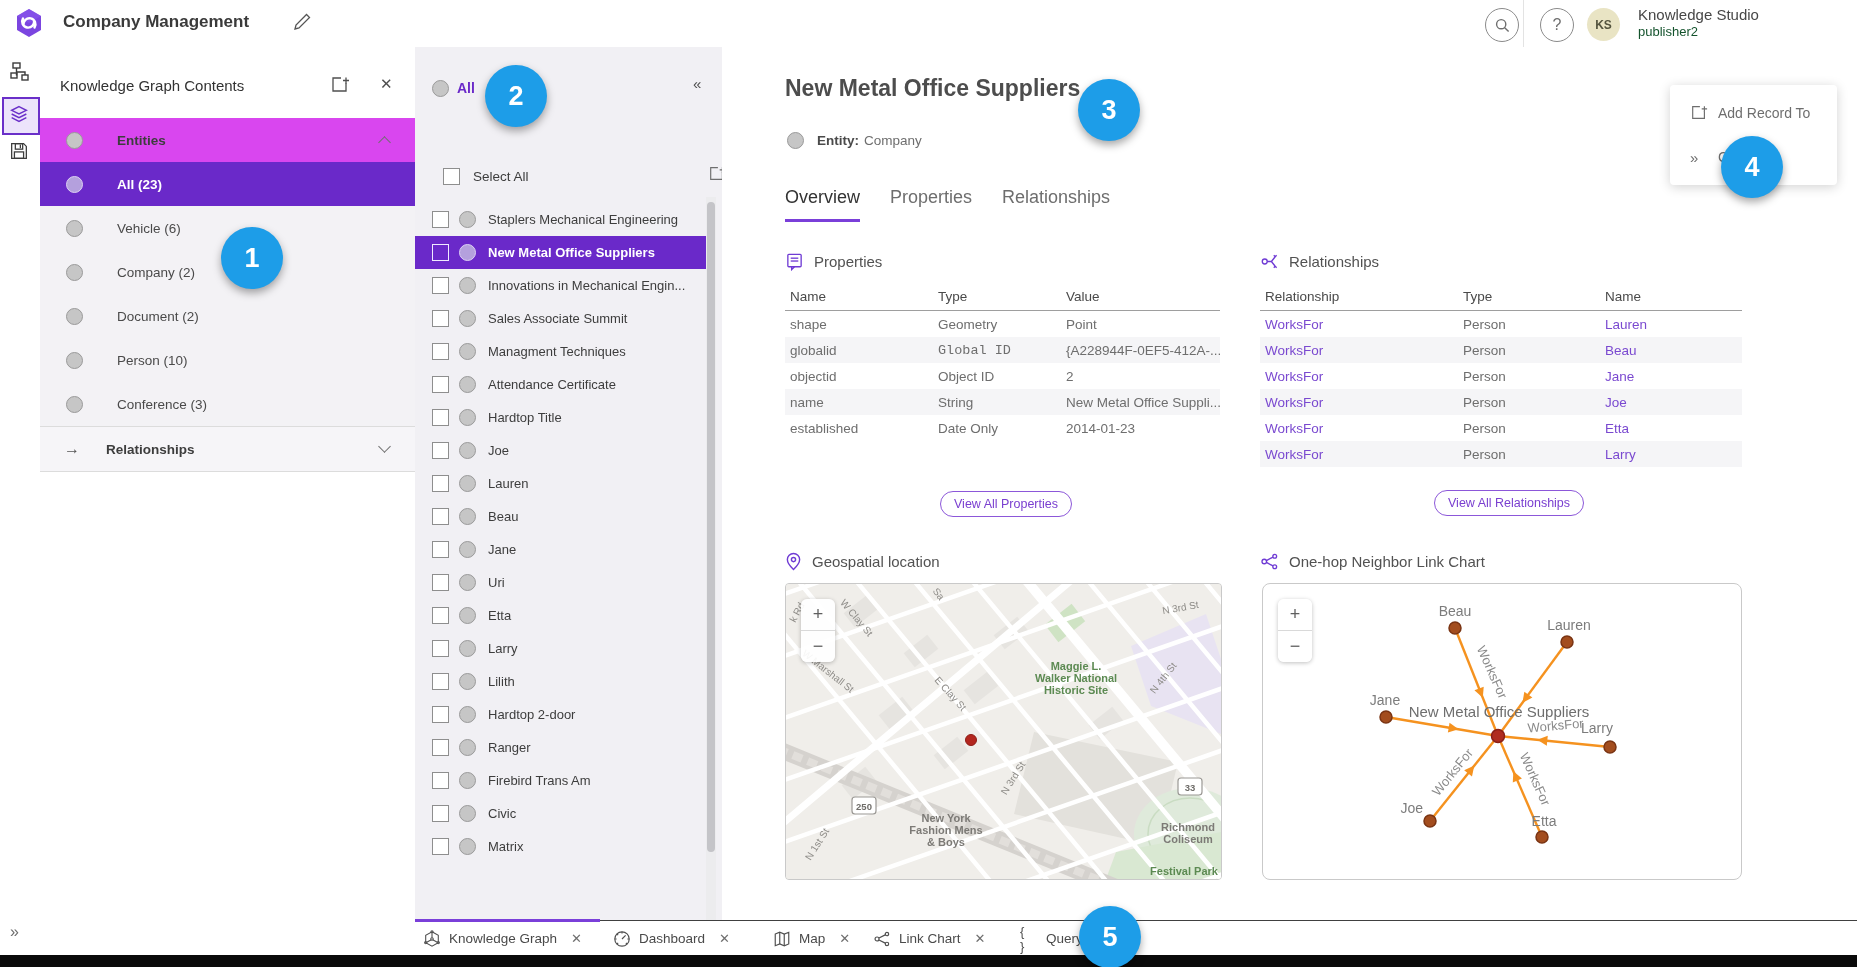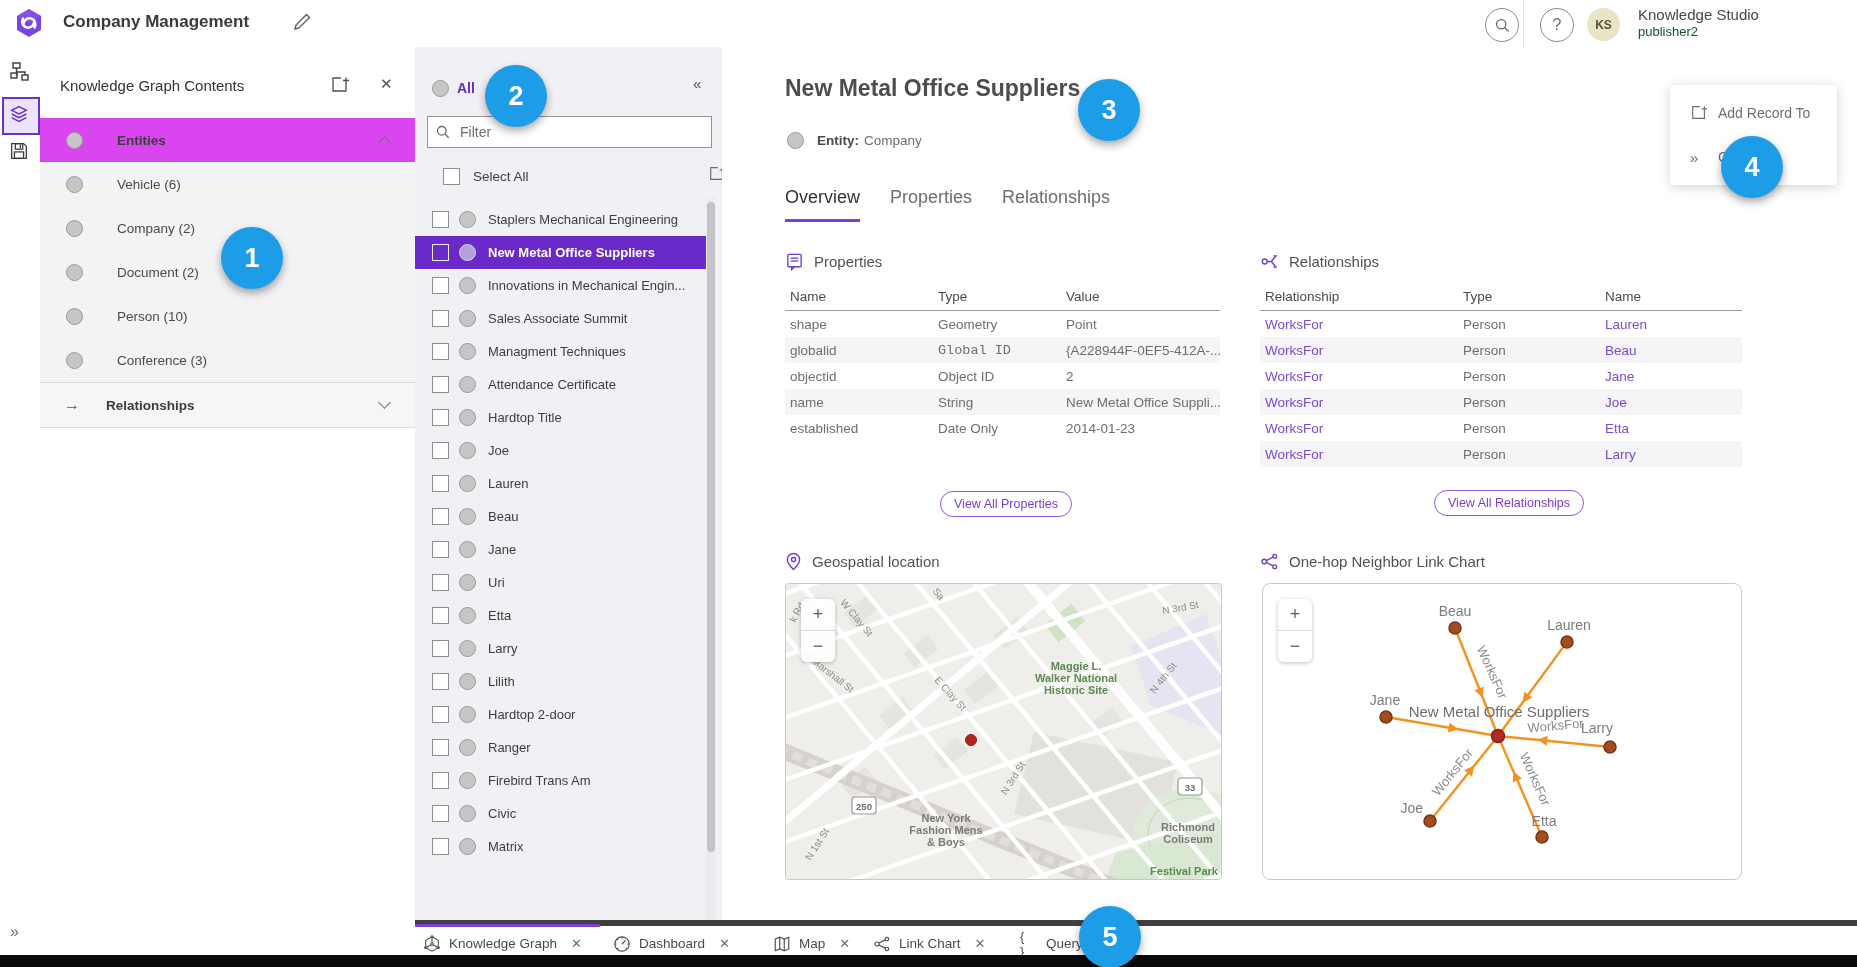--- a/index.html
+++ b/index.html
@@ -108,21 +108,21 @@
   .street{fill:#8e8c88;font-size:10px;}
   .poi{fill:#7c7a76;font-size:11px;font-weight:700;}
   .poi-green{fill:#5c8a52;font-size:11px;font-weight:700;}
   
   #ctx-menu{left:1670px;top:85px;width:167px;background:#fff;border-radius:4px;
             box-shadow:0 2px 12px rgba(0,0,0,.18);padding:6px 0;z-index:8;}
   .menu-item{display:flex;align-items:center;height:44px;cursor:pointer;}
   .menu-item .mi-ic{margin-left:20px;width:18px;height:18px;color:#6e6e6e;flex:none;display:flex;align-items:center;}
   .menu-item .lbl{margin-left:10px;font-size:14px;color:#6e6e6e;white-space:nowrap;}
   
-  #tabbar{left:415px;top:920px;width:1442px;height:35px;background:#fff;border-top:6px solid #404040;}
+  #tabbar{left:415px;top:920px;width:1442px;height:35px;background:#fff;border-top:1px solid #404040;}
   #active-underline{left:0;top:-2px;width:185px;height:3px;background:#7a3fd9;}
   .btab{position:absolute;top:0;height:35px;display:flex;align-items:center;cursor:pointer;}
   .btab .ic{width:18px;height:18px;color:#4f4f4f;margin-right:8px;display:flex;align-items:center;}
   .btab .lbl{font-size:13.5px;color:#4a4a4a;white-space:nowrap;}
   .btab .x{margin-left:14px;font-size:13px;color:#6e6e6e;cursor:pointer;}
   .btab .braces{font-size:13px;color:#4f4f4f;margin-right:8px;letter-spacing:1px;}
   #blackbar{left:0;top:955px;width:1857px;height:12px;background:#0a0a0a;}
   
   .ann{position:absolute;width:62px;height:62px;border-radius:50%;background:#1d9de8;color:#fff;
        display:flex;align-items:center;justify-content:center;font-size:27px;font-weight:700;
@@ -197,20 +197,24 @@
           <path d="M13 5.5h6M16 2.5v6"></path>
       </svg>
     </div>
     <div id="contents-close" class="abs">✕</div>
     <div id="entity-types" class="abs">
         <div class="ct-row hdr">
           <span class="dot"></span>
           <span class="lbl">Entities</span>
           <span class="chev up"></span>
         </div>
+        <div class="ct-row sel">
+          <span class="dot sel"></span>
+          <span class="lbl">All (23)</span>
+        </div>
         <div class="ct-row">
           <span class="dot"></span>
           <span class="lbl">Vehicle (6)</span>
         </div>
         <div class="ct-row">
           <span class="dot"></span>
           <span class="lbl">Company (2)</span>
         </div>
         <div class="ct-row">
           <span class="dot"></span>
@@ -229,27 +233,20 @@
           <span class="lbl">Relationships</span>
           <span class="chev down"></span>
         </div>
       </div>
   </div>
 
   <div id="listpanel" class="abs">
     <div id="list-all-dot" class="abs dot"></div>
     <div id="list-all-label" class="abs">All</div>
     <div id="list-collapse" class="abs">«</div>
-    <div id="filter-box" class="abs">
-      <svg width="14" height="14" viewBox="0 0 15 15">
-          <circle cx="6.2" cy="6.2" r="4.6" fill="none" stroke="#6e6e6e" stroke-width="1.4"></circle>
-          <line x1="9.7" y1="9.7" x2="13.6" y2="13.6" stroke="#6e6e6e" stroke-width="1.4"></line>
-        </svg>
-      <input id="filter-input" placeholder="Filter" style="">
-    </div>
     <div id="select-all-row" class="abs">
       <span class="cbx"></span>
       <span class="lbl">Select All</span>
       <span id="select-all-add">
         <svg width="18" height="18" viewBox="0 0 20 20" fill="none" stroke="#6e6e6e" stroke-width="1.3">
             <path d="M16 8v8H3V3h8"></path>
             <path d="M13 5.5h6M16 2.5v6"></path>
           </svg>
       </span>
     </div>

